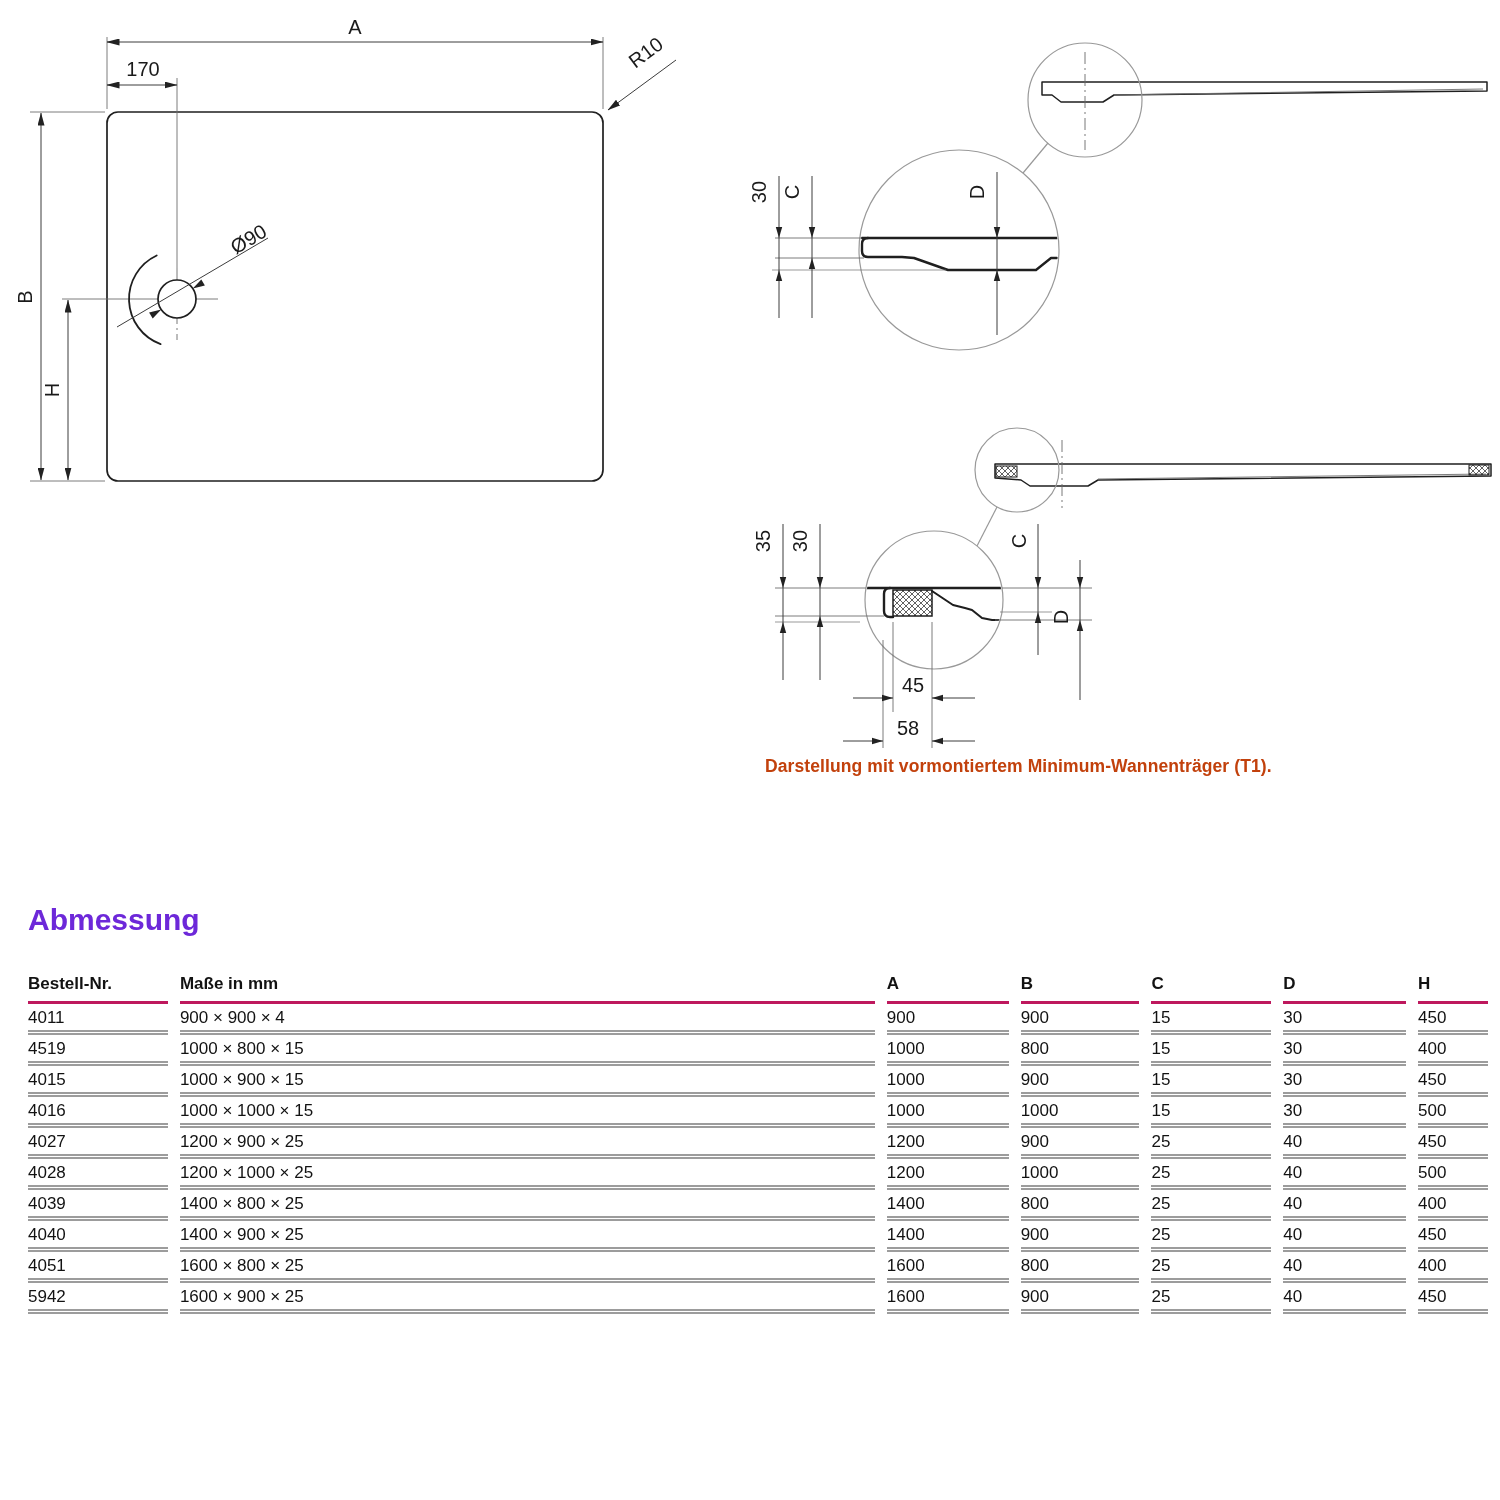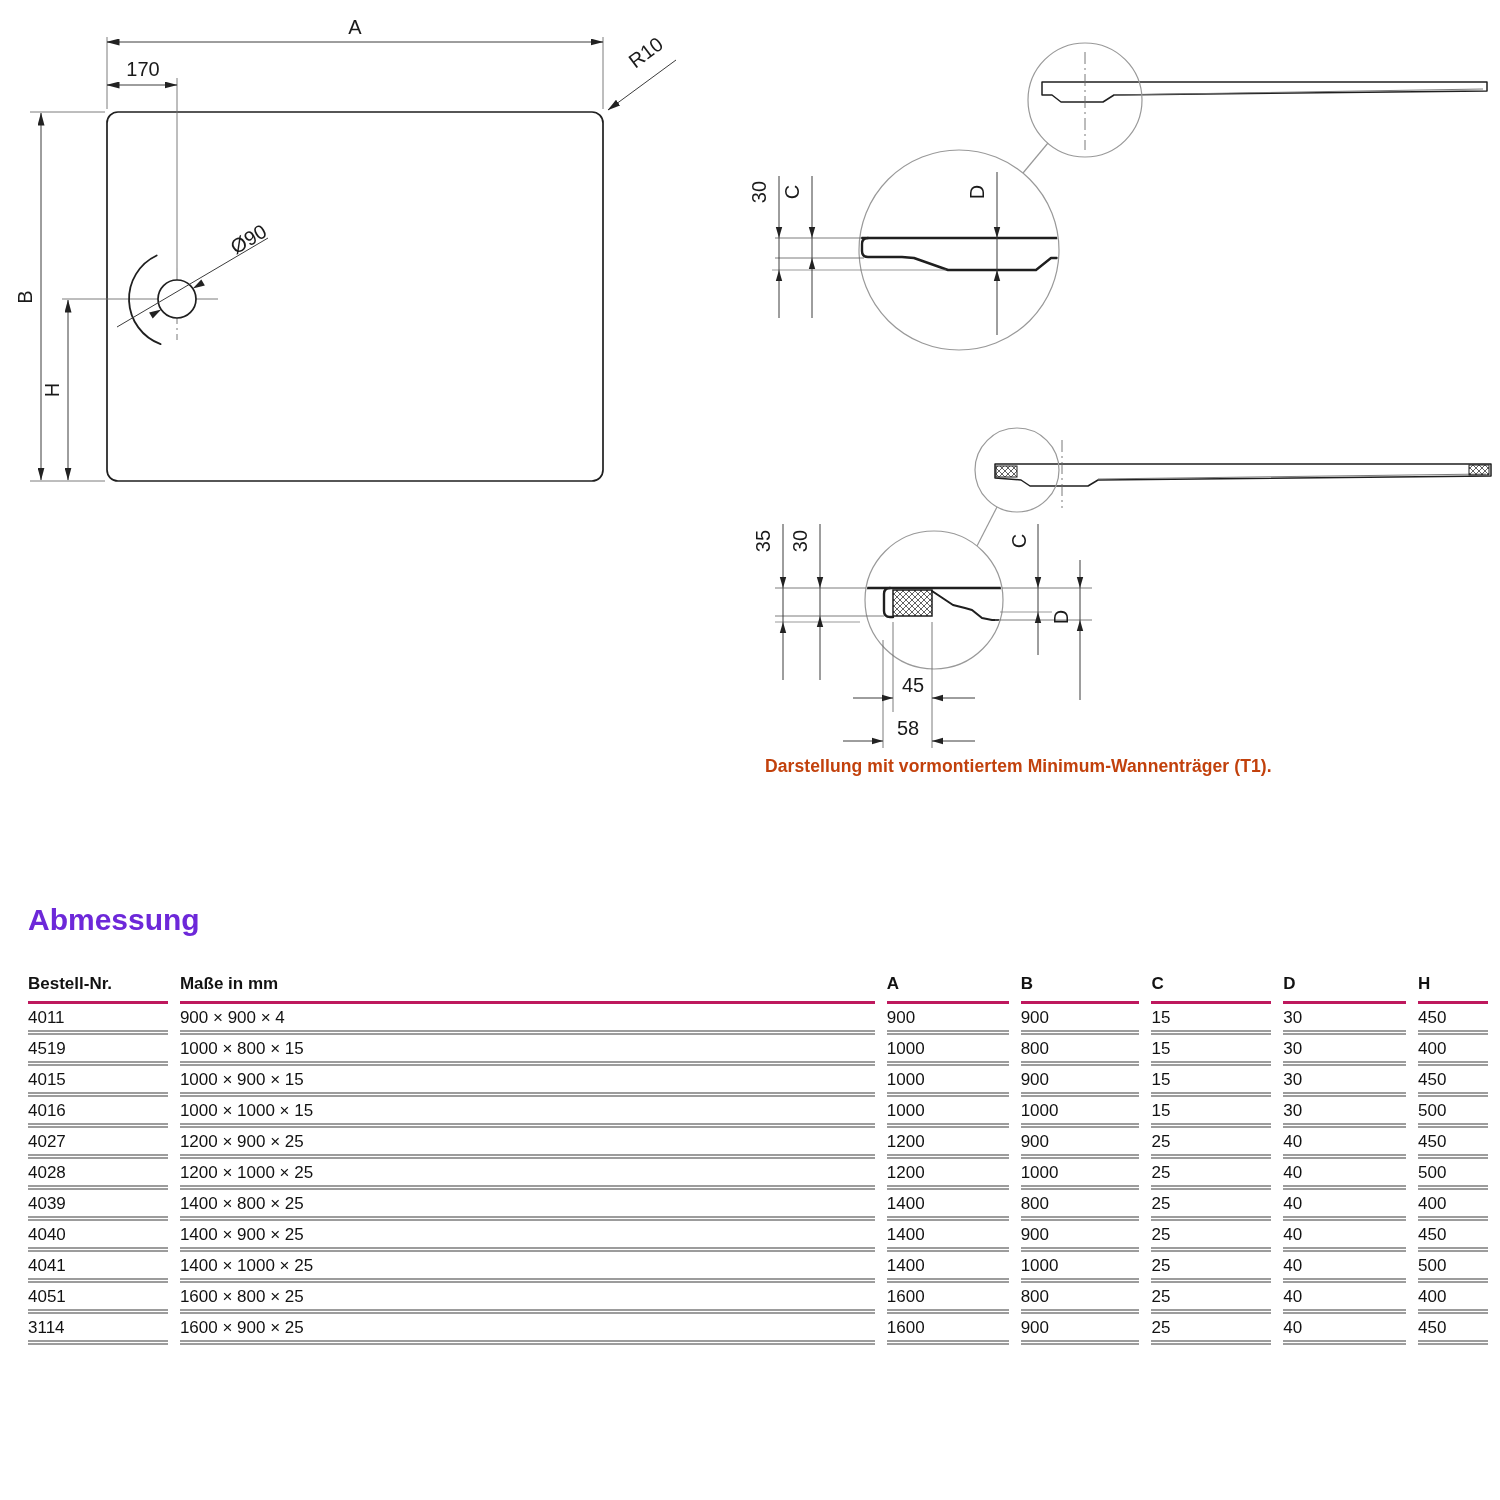--- a/index.html
+++ b/index.html
@@ -320,39 +320,30 @@
         <tr>
           <td>4040</td>
           <td>1400 × 900 × 25</td>
           <td>1400</td>
           <td>900</td>
           <td>25</td>
           <td>40</td>
           <td>450</td>
         </tr>
         <tr>
-          <td>4041</td>
-          <td>1400 × 1000 × 25</td>
-          <td>1400</td>
-          <td>1000</td>
-          <td>25</td>
-          <td>40</td>
-          <td>500</td>
-        </tr>
-        <tr>
           <td>4051</td>
           <td>1600 × 800 × 25</td>
           <td>1600</td>
           <td>800</td>
           <td>25</td>
           <td>40</td>
           <td>400</td>
         </tr>
         <tr>
-          <td>3114</td>
+          <td>5942</td>
           <td>1600 × 900 × 25</td>
           <td>1600</td>
           <td>900</td>
           <td>25</td>
           <td>40</td>
           <td>450</td>
         </tr>
       </tbody>
   </table>
 

